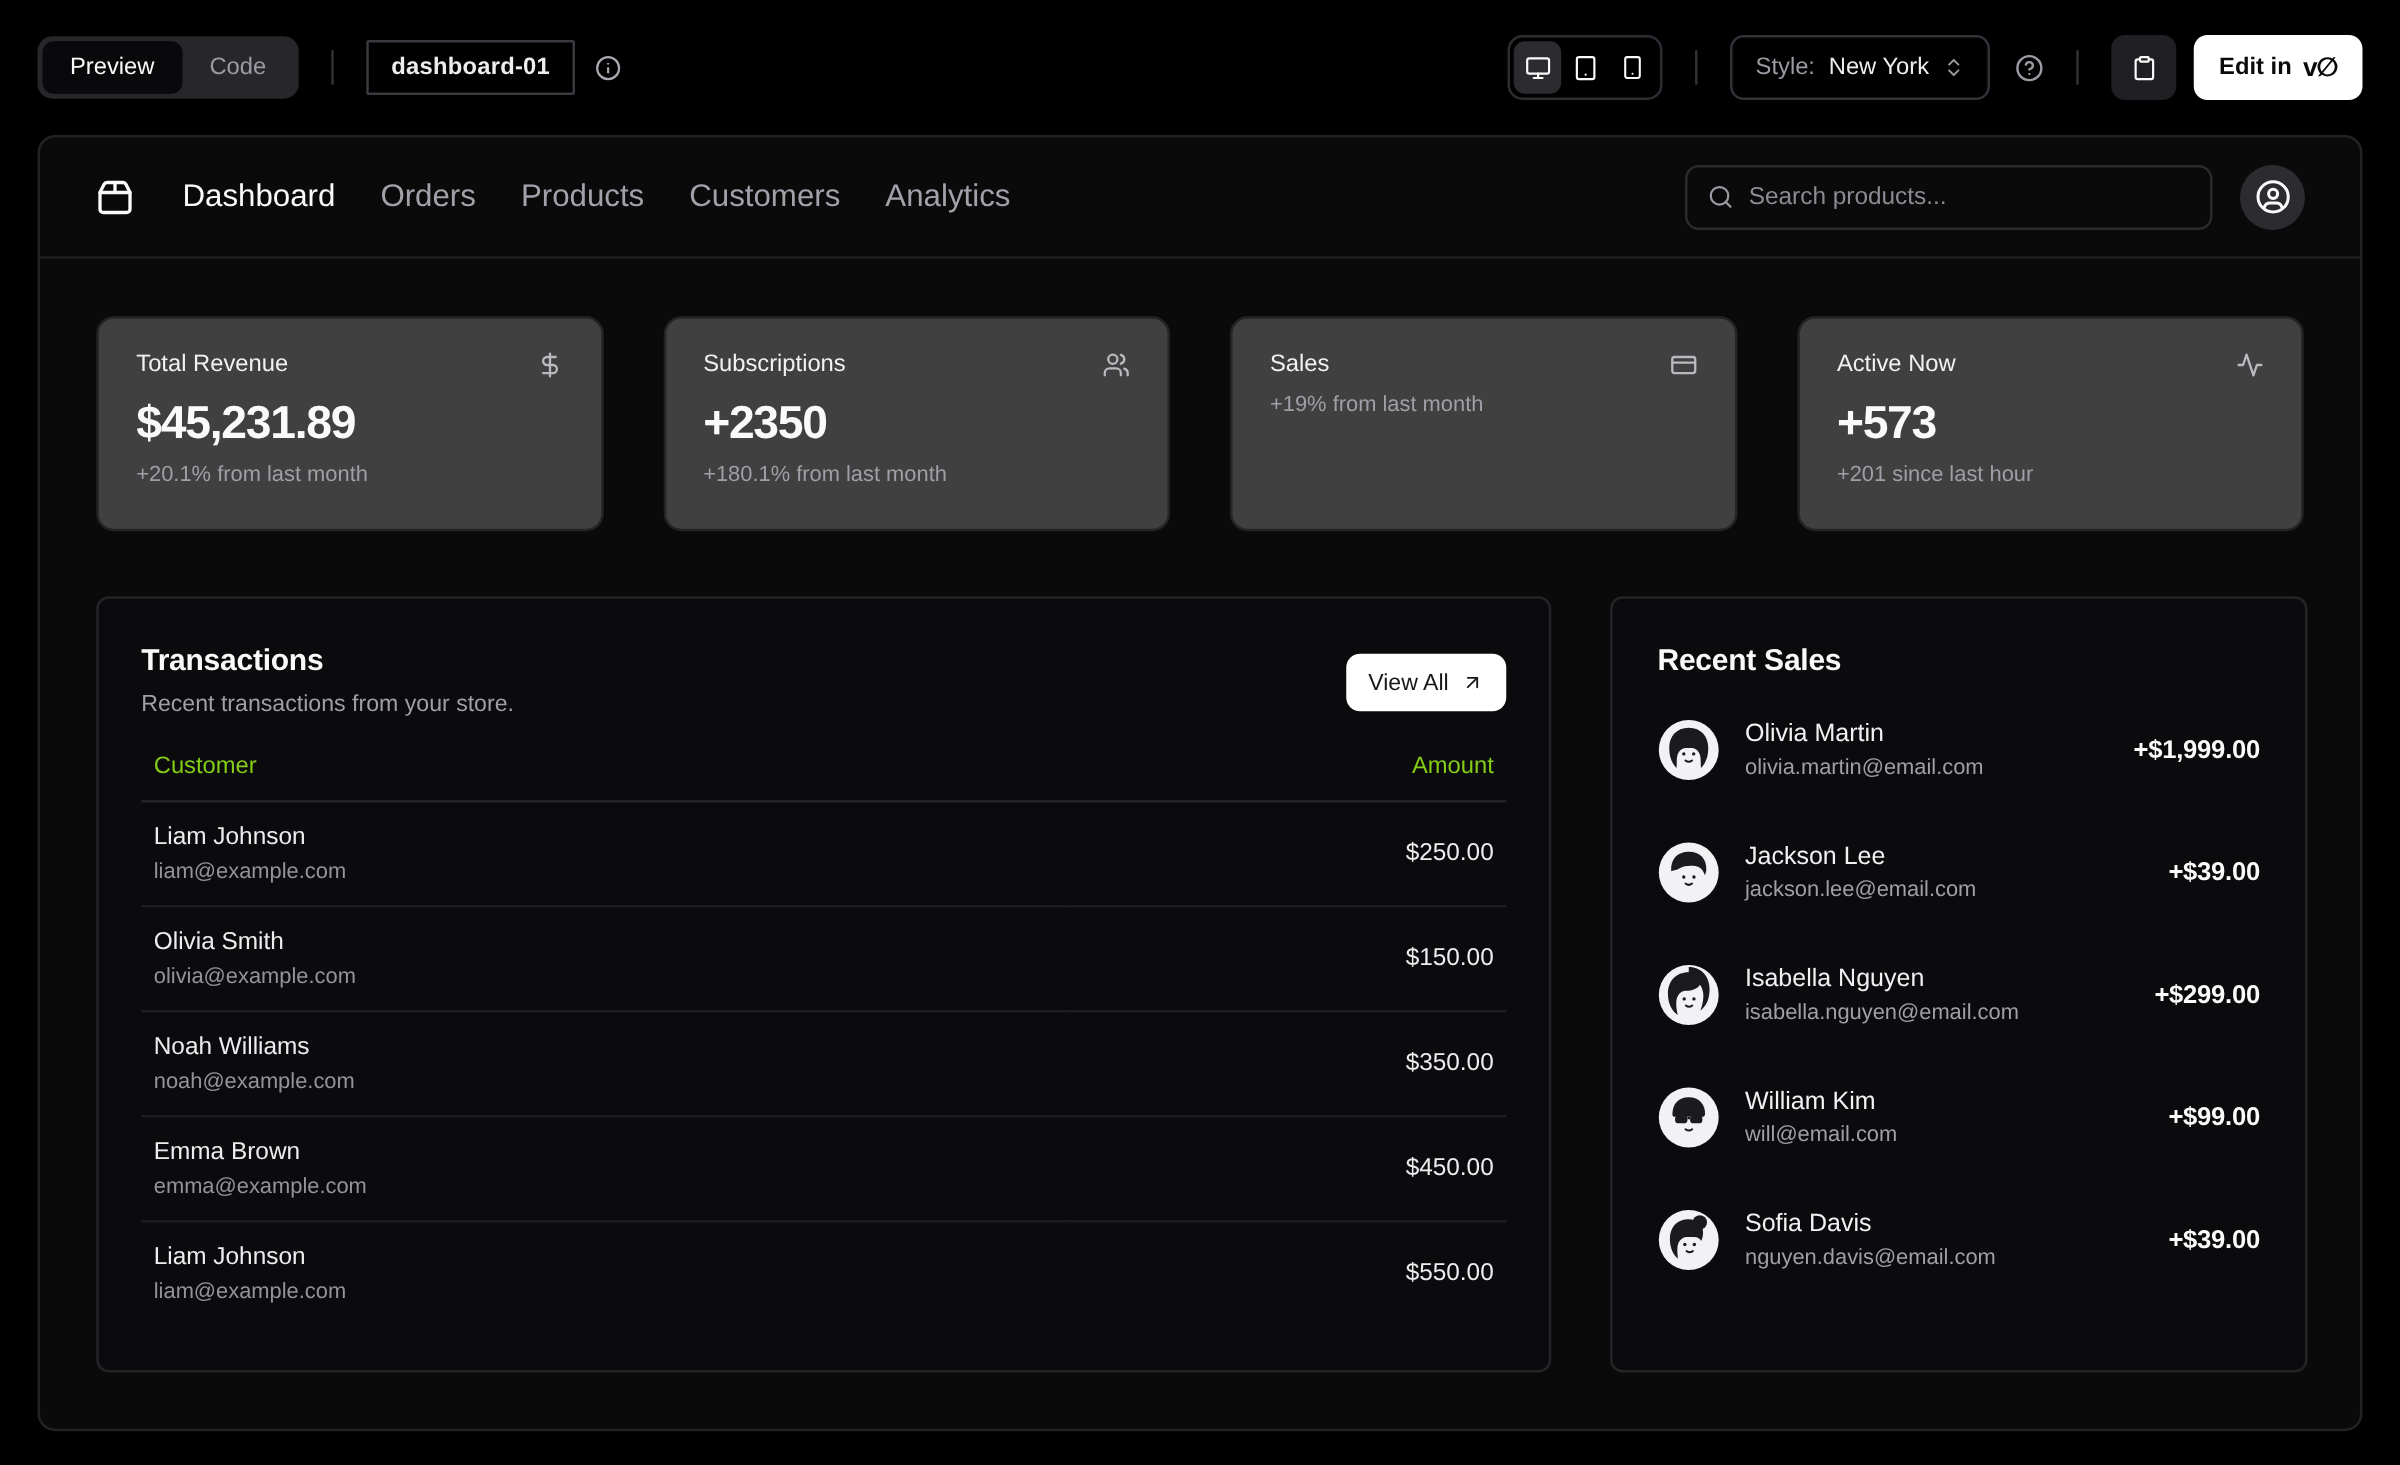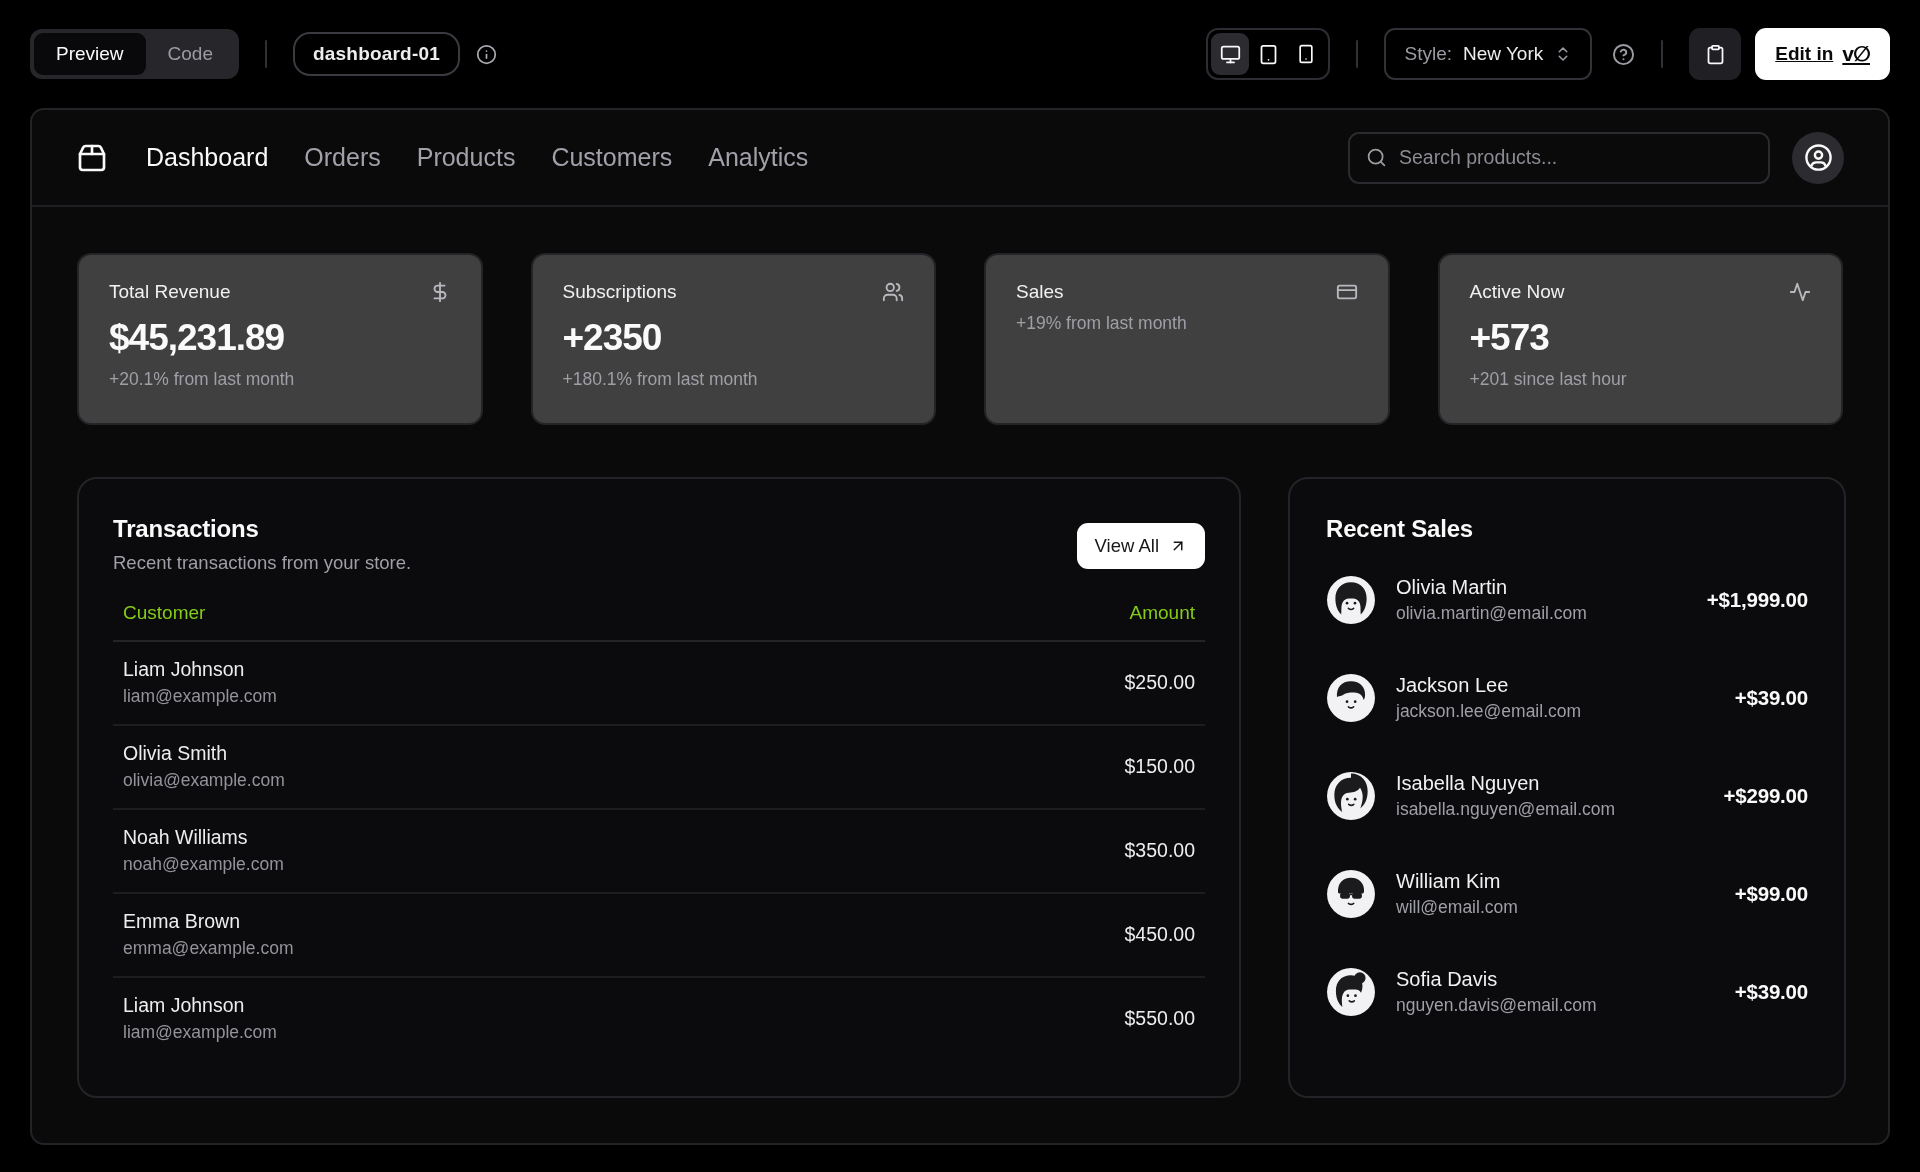--- a/index.html
+++ b/index.html
@@ -9,33 +9,33 @@
   svg { display:block; }
   button { font-family:inherit; border:none; background:none; color:inherit; cursor:pointer; }
 
   
   .toolbar { height:108px; display:flex; align-items:center; justify-content:space-between; padding:0 30px; }
   .tb-left, .tb-right { display:flex; align-items:center; }
   .seg-group { display:flex; align-items:center; background:#27272b; border-radius:12px; padding:4px; height:50px; }
   .seg { height:42px; padding:0 22px; border-radius:9px; font-size:19px; font-weight:500; color:#9b9ba3; display:flex; align-items:center; }
   .seg.active { background:#09090b; color:#fafafa; }
   .vsep { width:2px; height:28px; background:#303036; margin:0 26px; border-radius:1px; }
-  .badge { border:2px solid #3a3a41; border-radius:17px; padding:0 18px; height:44px; display:flex; align-items:center; font-size:19px; font-weight:600; color:#ededef; letter-spacing:.2px; }
+  .badge { border:2px solid #3a3a41; border-radius:2px; padding:0 18px; height:44px; display:flex; align-items:center; font-size:19px; font-weight:600; color:#ededef; letter-spacing:.2px; }
   .ghost-ic { color:#a8a8b0; margin-left:16px; display:flex; align-items:center; }
 
   .device-group { display:flex; align-items:center; border:2px solid #2c2c32; border-radius:12px; padding:3px; height:52px; }
   .dev { width:38px; height:42px; border-radius:9px; display:flex; align-items:center; justify-content:center; color:#fafafa; }
   .dev.active { background:#2b2b30; }
   .style-select { height:52px; border:2px solid #313137; border-radius:11px; display:flex; align-items:center; gap:11px; padding:0 18px; font-size:19px; }
   .style-select .lbl { color:#9b9ba3; }
   .style-select .val { color:#ededef; font-weight:500; }
   .style-select .chev { color:#9b9ba3; }
   .help-ic { color:#9b9ba3; margin-left:20px; display:flex; }
   .icon-btn { width:52px; height:52px; border-radius:11px; background:#202024; display:flex; align-items:center; justify-content:center; color:#fafafa; }
-  .edit-btn { margin-left:14px; height:52px; border-radius:11px; background:#fff; color:#0a0a0a; font-size:19px; font-weight:600; display:flex; align-items:center; gap:9px; padding:3px 20px;text-decoration:underline; }
+  .edit-btn { margin-left:14px; height:52px; border-radius:11px; background:#fff; color:#0a0a0a; font-size:19px; font-weight:600; display:flex; align-items:center; gap:9px; padding:3px 20px; }
   .v0 { font-weight:800; font-size:21px; letter-spacing:-1px; }
 
   
   .panel { margin:0 30px; height:1037px; background:#0a0a0b; border:2px solid #232327; border-radius:14px; overflow:hidden; }
 
   nav.topnav { height:97px; border-bottom:2px solid #1e1e22; display:flex; align-items:center; padding:0 44px; }
   .logo { color:#fafafa; margin-right:38px; display:flex; }
   .nav-links { display:flex; align-items:center; gap:36px; }
   .nav-link { font-size:25px; color:#a1a1aa; text-decoration:none; }
   .nav-link.active { color:#fafafa; font-weight:500; }
@@ -49,21 +49,21 @@
   main { padding:46px 45px 52px; }
   .stats { display:grid; grid-template-columns:repeat(4,1fr); gap:48px; margin-bottom:52px; }
   .stat-card { height:172px; background:#404040; border:2px solid #242428; border-radius:14px; padding:26px 30px; }
   .stat-head { display:flex; align-items:center; justify-content:space-between; }
   .stat-title { font-size:19px; font-weight:500; color:#f1f1f3; }
   .stat-icon { color:#b9b9c0; display:flex; }
   .stat-value { font-size:37px; font-weight:700; letter-spacing:-1px; margin-top:14px; }
   .stat-change { font-size:17.5px; color:#9f9fa7; margin-top:10px; }
 
   .grid2 { display:grid; grid-template-columns:1164px 558px; gap:47px; align-items:stretch; }
-  .big-card { background:#0b0b0d; border:2px solid #242428; border-radius:20px; min-height:618px; }
+  .big-card { background:#0b0b0d; border:2px solid #242428; border-radius:10px; min-height:618px; }
 
   
   .tx-card { padding:36px 34px; }
   .tx-head { display:flex; align-items:flex-start; justify-content:space-between; }
   .card-title { font-size:24px; font-weight:700; letter-spacing:-.2px; }
   .tx-sub { font-size:18.5px; color:#9f9fa7; margin-top:9px; }
   .viewall-btn { background:#fff; color:#18181b; height:46px; border-radius:11px; padding:0 18px; font-size:18.5px; font-weight:500; display:flex; align-items:center; gap:10px; margin-top:8px; }
   table.tx { width:100%; border-collapse:collapse; margin-top:28px; }
   table.tx th { text-align:left; font-weight:400; font-size:19px; color:#84cc16; padding:0 10px 16px; border-bottom:2px solid #242428; }
   table.tx th.amt, table.tx td.amt { text-align:right; }

